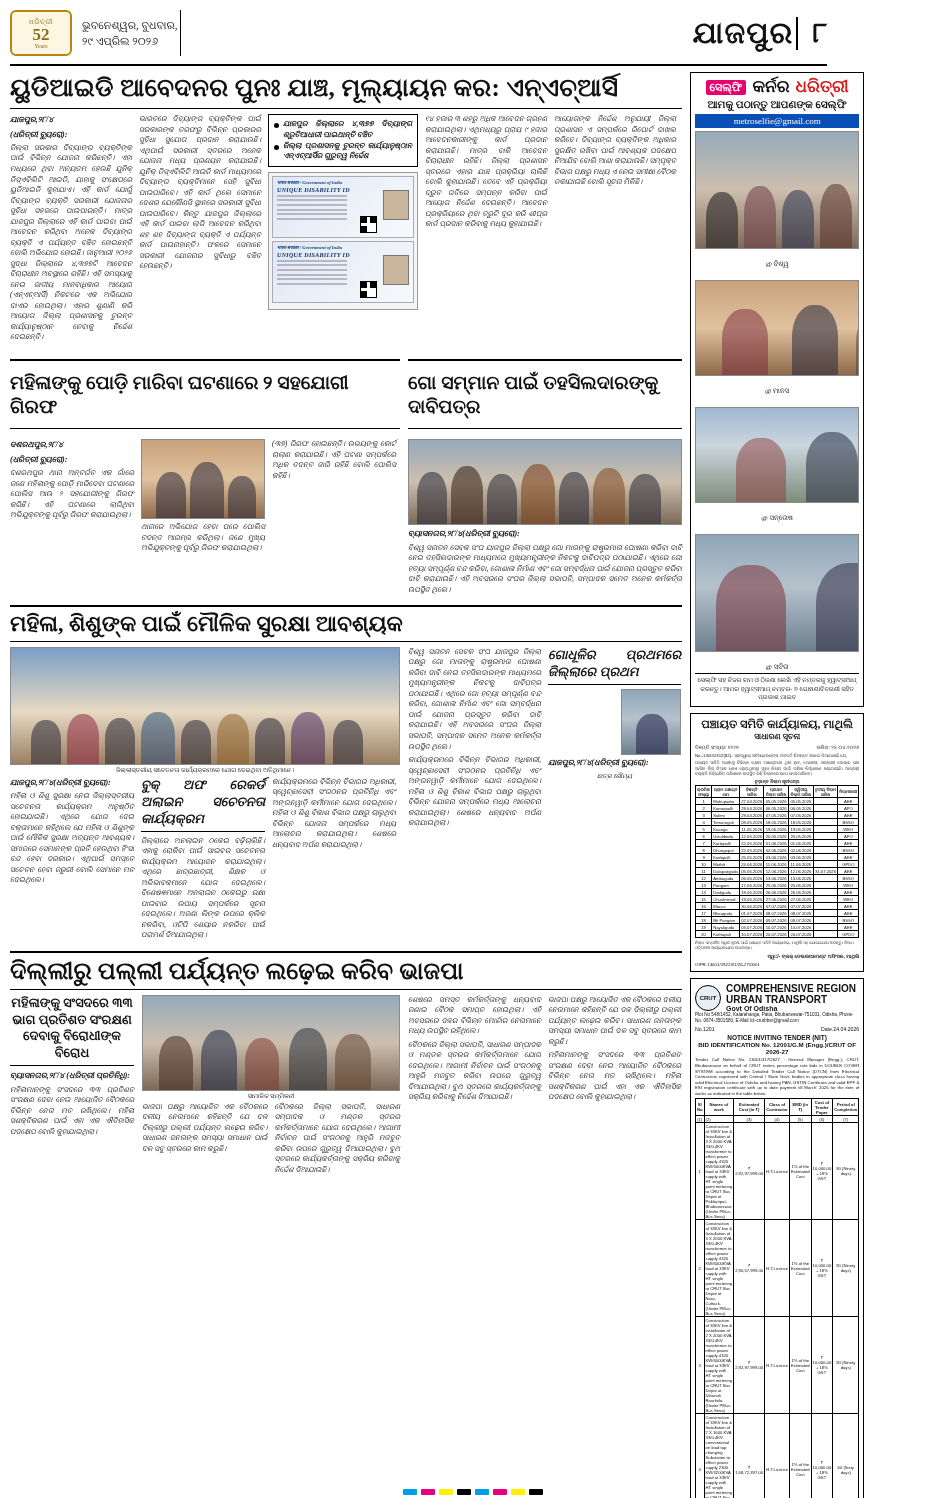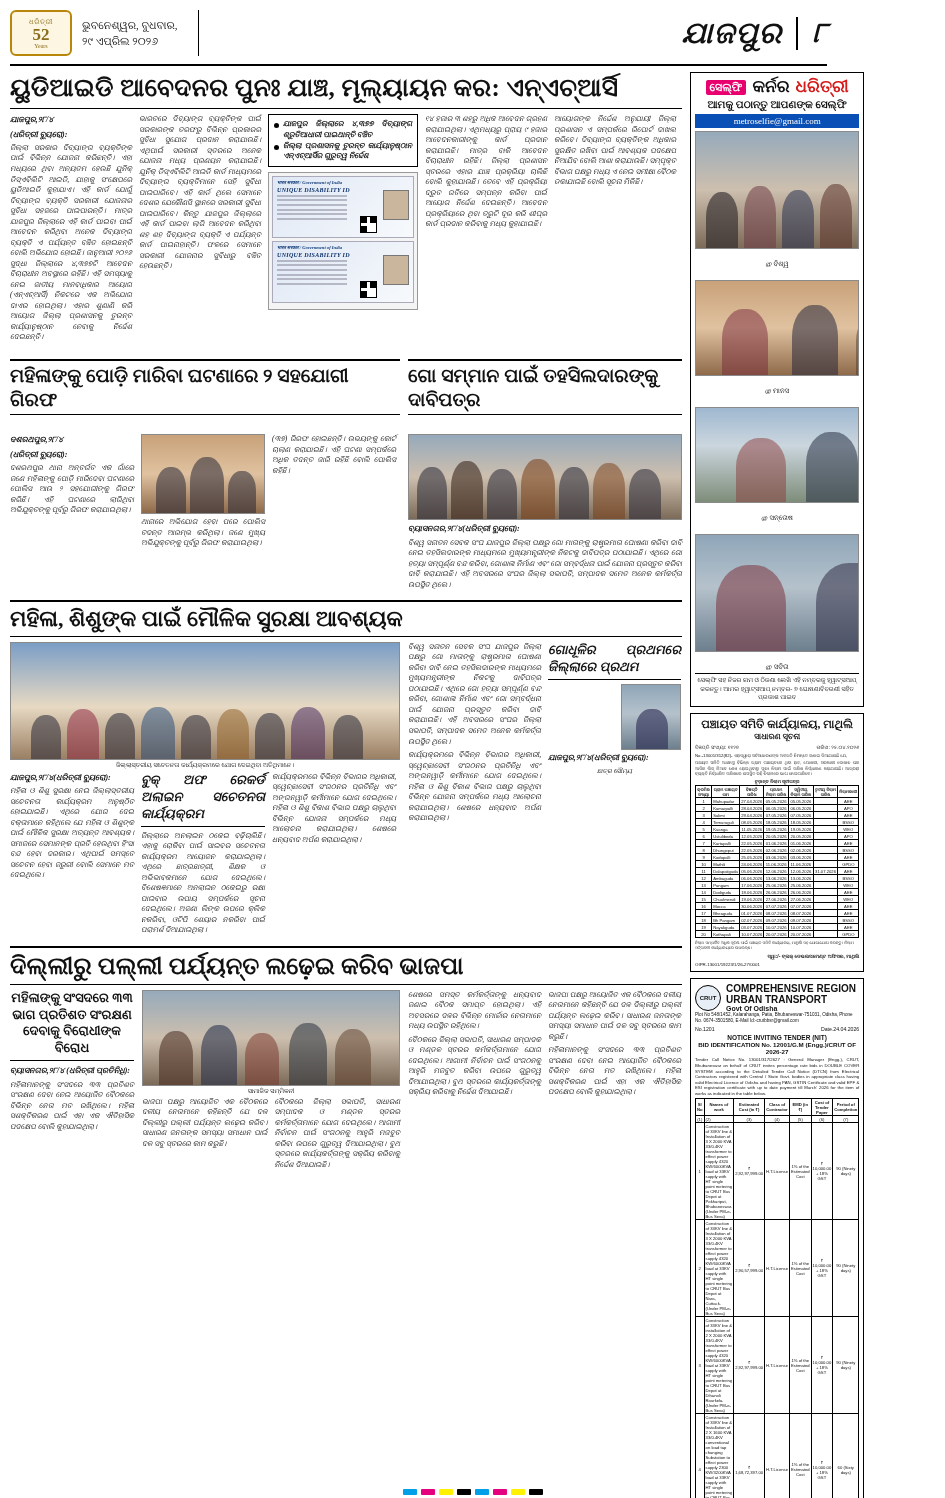--- a/index.html
+++ b/index.html
@@ -17,34 +17,34 @@
   
   .masthead { display:flex; align-items:center; border-bottom:2px solid #000; padding-bottom:4px; height:60px; }
   .logo-badge {
     width:62px; height:46px; border:2px solid #b8860b; border-radius:6px;
     display:flex; flex-direction:column; align-items:center; justify-content:center;
     background:#fdf6e3; margin-right:10px;
   }
   .logo-badge .lb-top { font-size:7px; color:#8a6d1a; letter-spacing:.5px; }
   .logo-badge .lb-num { font-size:17px; font-weight:bold; color:#8a6d1a; line-height:1; }
   .logo-badge .lb-yr { font-size:6px; color:#8a6d1a; }
-  .mast-place { font-size:11px; line-height:1.5; border-right:1px solid #000; padding-right:20px; height:46px;
+  .mast-place { font-size:11px; line-height:1.5; border-right:1px solid #000; padding-right:2px; height:46px;
                 display:flex; flex-direction:column; justify-content:center; }
-  .mast-title { margin-left:auto; display:flex; align-items:center; gap:14px;font-style:italic; }
+  .mast-title { margin-left:auto; display:flex; align-items:center; gap:3px; }
   .mast-title .city { font-size:30px; font-weight:bold; letter-spacing:1px; }
   .mast-title .pgno { font-size:28px; font-weight:bold; border-left:2px solid #000; padding-left:14px; }
 
   
   .content { display:flex; gap:8px; margin-top:6px; }
   .leftwrap { width:672px; }
   .rightwrap { width:250px; }
 
   
   .hl1 { font-size:25px; font-weight:bold; line-height:1.25; letter-spacing:.2px; border-bottom:1px solid #000; padding-bottom:5px; margin-bottom:5px;}
-  .hl2 { font-size:19px; font-weight:bold; line-height:1.25; border-top:2px solid #000; border-bottom:1px solid #000; padding:3px 0; margin:7px 0 19px; }
+  .hl2 { font-size:19px; font-weight:bold; line-height:1.25; border-top:2px solid #000; border-bottom:1px solid #000; padding:10px 0; margin:7px 0 10px; }
   .hl3 { font-size:22px; font-weight:bold; line-height:1.25; border-top:2px solid #000; border-bottom:1px solid #000; padding:3px 0; margin:7px 0 5px; }
   .hl-small { font-size:13px; font-weight:bold; line-height:1.3; border-bottom:1px solid #000; padding-bottom:3px; margin-bottom:4px; }
 
   .cols { display:flex; gap:7px; }
   .col { font-size:7.4px; line-height:1.42; text-align:justify;font-style:italic; }
   .col p { margin:0 0 3px; }
   .dateline { font-weight:bold; font-size:8px; }
 
   
   .bulletbox { border:1px solid #000; padding:4px 5px; margin-bottom:5px; }

